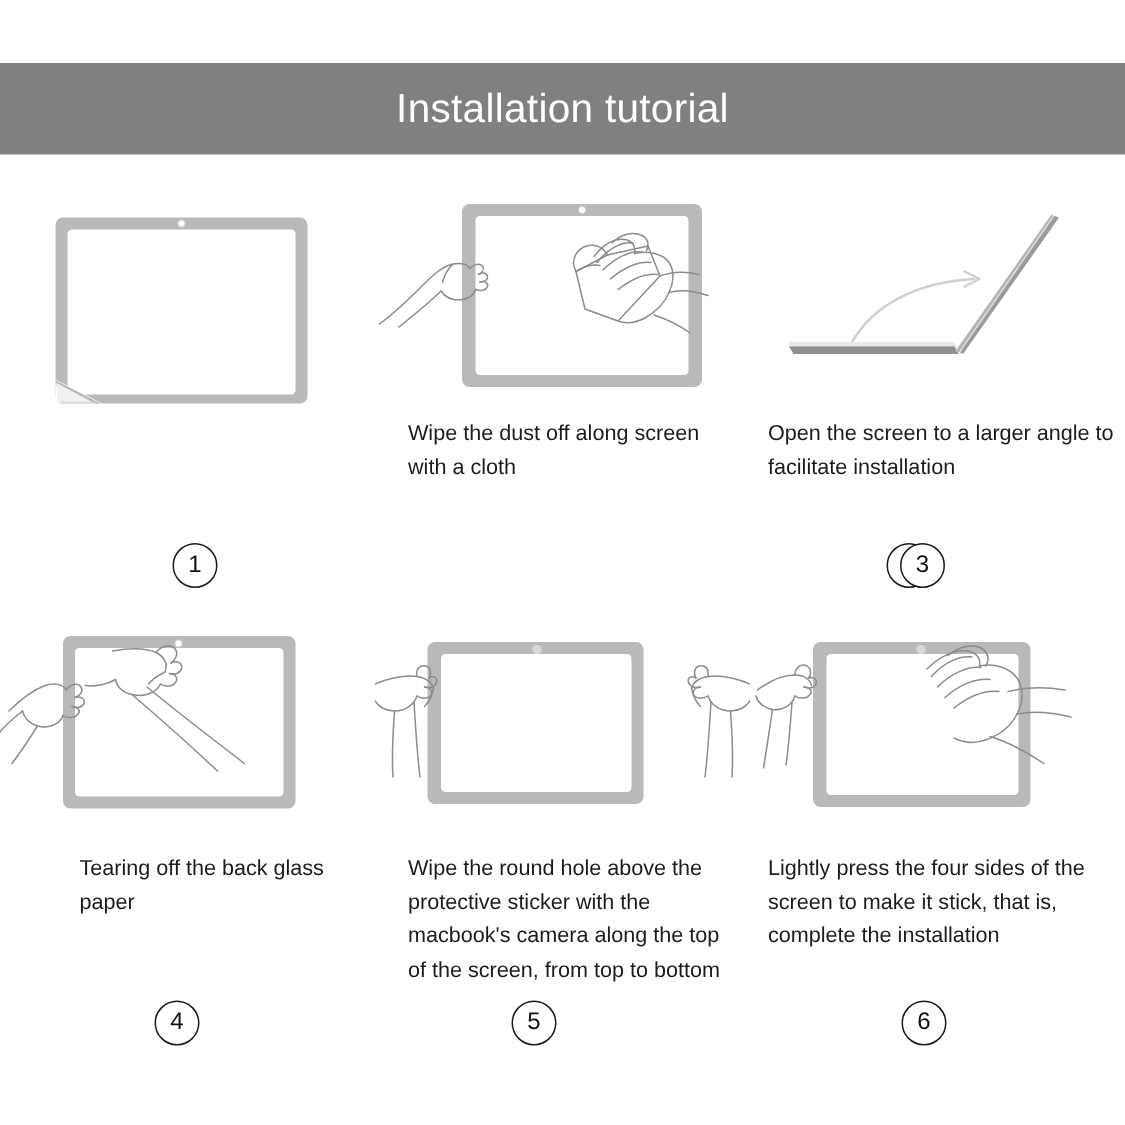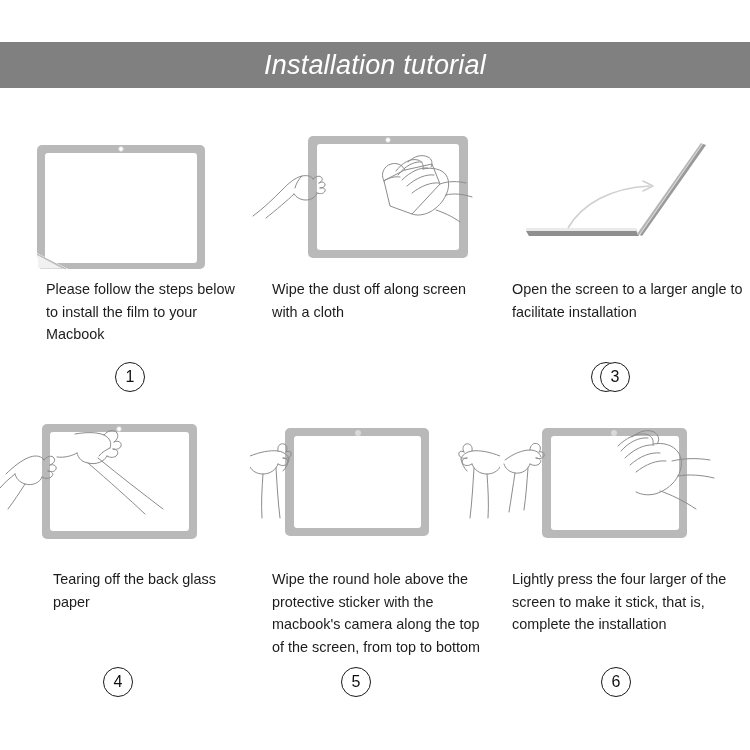--- a/index.html
+++ b/index.html
@@ -5,22 +5,22 @@
   html,body{margin:0;padding:0;}
   body{
     width:750px;height:750px;background:#ffffff;
     font-family:"Liberation Sans", sans-serif;
     overflow:hidden;position:relative;
   }
   .page{position:relative;width:750px;height:750px;background:#fff;}
 
   
   .banner{
-    position:absolute;left:0;top:42px;width:750px;height:46px;
-    background:#808080;display:flex;align-items:center;justify-content:center;font-style:italic;
+    position:absolute;left:0;top:42px;width:750px;height:61px;
+    background:#808080;display:flex;align-items:center;justify-content:center;
   }
   .banner-title{
     color:#ffffff;font-size:27px;letter-spacing:.2px;font-weight:400;
     font-family:"Liberation Sans", sans-serif;
   }
 
   
   .grid{
     position:absolute;left:0;top:118px;width:750px;height:632px;
     display:grid;grid-template-columns:1fr 1fr 1fr;grid-template-rows:290px 290px;
@@ -74,21 +74,20 @@
 
           <circle cx="121" cy="31" r="2.4" fill="#ffffff" stroke="#cfcfcf" stroke-width="0.8"></circle>
 
           <polygon points="37,135 37,151 68,151" fill="#ffffff"></polygon>
           <polygon points="37,136 40,151 66,151" fill="#d9d9d9"></polygon>
           <polygon points="38,137 38,150 62,150" fill="#f1f1f1"></polygon>
           <path d="M37,136 L66,151" stroke="#a8a8a8" stroke-width="0.9" fill="none"></path>
           <path d="M38,137 L62,150" stroke="#bdbdbd" stroke-width="0.7" fill="none"></path>
         </svg>
       </div>
-      <div class="caption">Please follow the steps below to install the film to your Macbook</div>
       <div class="num">1</div>
     </div>
 
     <div class="cell c2">
       <div class="art">
         <svg viewBox="0 0 250 152" xmlns="http://www.w3.org/2000/svg">
           <rect x="58" y="18" width="160" height="122" rx="5" ry="5" fill="#b9b9b9"></rect>
           <rect x="67" y="26" width="142" height="106" rx="3" ry="3" fill="#ffffff"></rect>
           <circle cx="138" cy="22" r="2.4" fill="#ffffff" stroke="#cfcfcf" stroke-width="0.8"></circle>
           <g fill="none" stroke="#8c8c8c" stroke-width="1" stroke-linecap="round" stroke-linejoin="round">
@@ -236,18 +235,18 @@
             <path d="M130,57 C140,48 151,44 160,45"></path>
             <path d="M136,64 C146,56 157,52 166,53"></path>
             <path d="M153,36 C163,34 173,37 178,44 C183,51 182,61 178,68"></path>
             <path d="M178,68 C174,76 166,82 158,85 C150,88 142,87 136,84"></path>
             <path d="M160,83 C170,86 184,93 196,101"></path>
             <path d="M178,68 C188,66 202,67 214,70"></path>
             <path d="M172,53 C184,50 198,50 210,52"></path>
           </g>
         </svg>
       </div>
-      <div class="caption">Lightly press the four larger of the screen to make it stick, that is, complete the installation</div>
+      <div class="caption">Lightly press the four sides of the screen to make it stick, that is, complete the installation</div>
       <div class="num">6</div>
     </div>
 
   </div>
 </div>
 
 </body></html>

